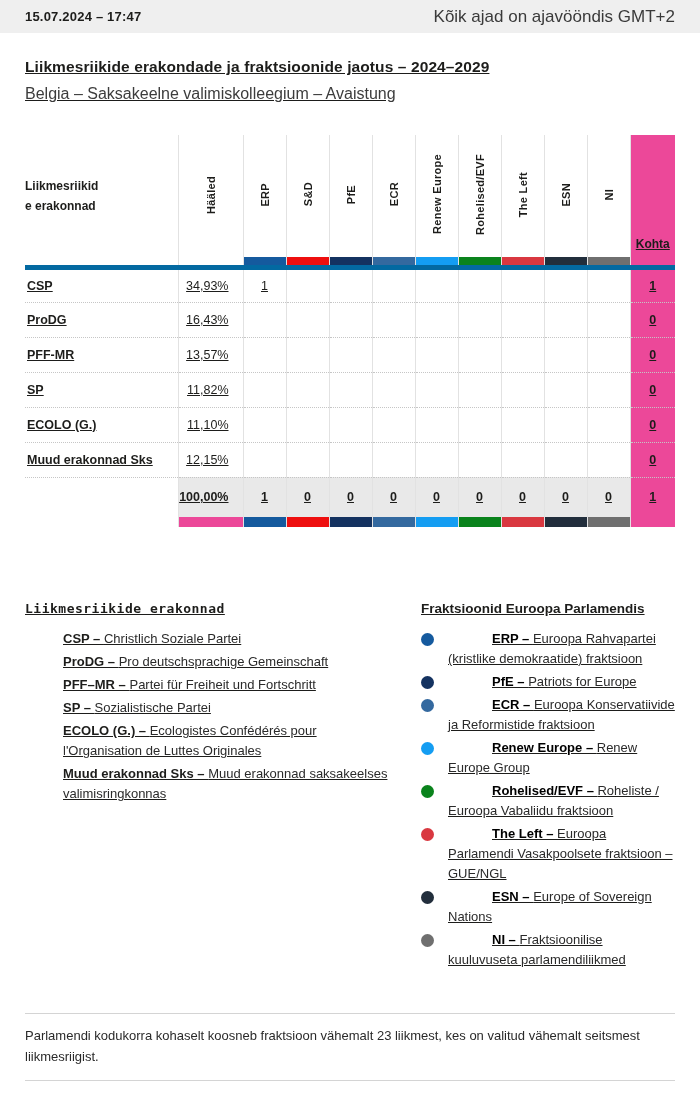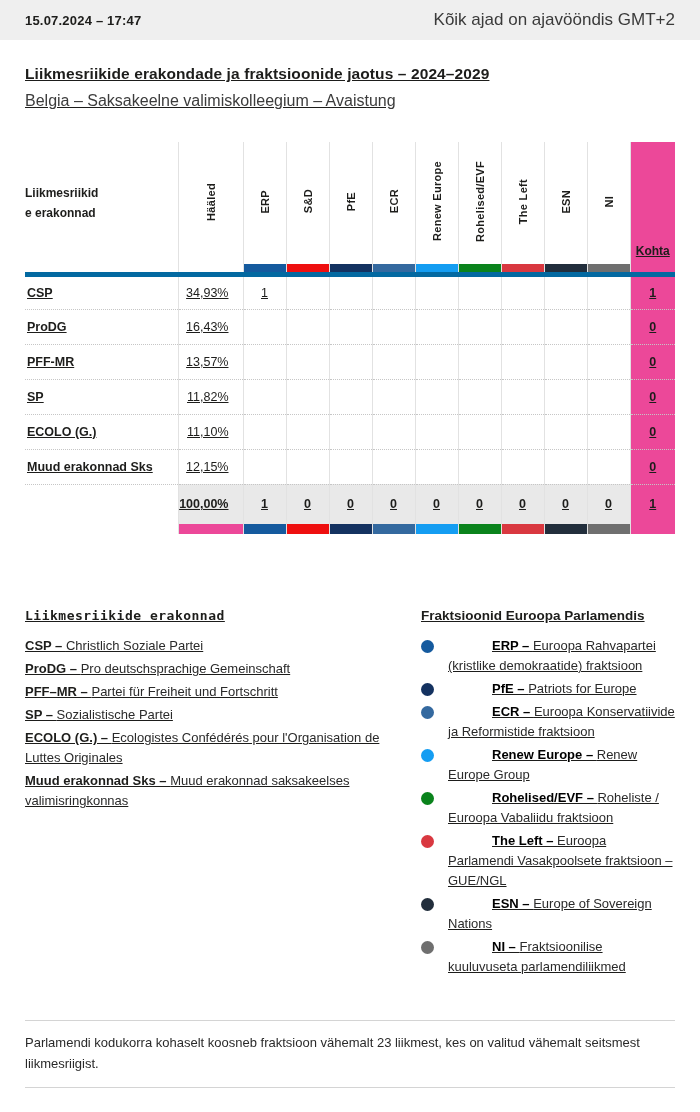--- a/index.html
+++ b/index.html
@@ -1,20 +1,20 @@
 <!DOCTYPE html>
 <html><head>
 <meta charset="utf-8">
 <style>
   * { margin:0; padding:0; box-sizing:border-box; }
   html,body { width:700px; height:1112px; background:#fff; color:#1d1d1b;
               font-family:"Liberation Sans", sans-serif; overflow:hidden; }
 
   
-  .topbar { height:40px; background:#efefef; display:flex; align-items:center;
+  .topbar { height:33px; background:#efefef; display:flex; align-items:center;
             justify-content:space-between; padding:0 25px; }
   .topbar .dt { font-weight:700; font-size:13px; letter-spacing:.2px; }
   .topbar .tz { font-size:17px; color:#3a3a3a; }
 
   .content { padding:0 25px;text-decoration:underline; }
 
   .title { margin-top:25px; font-size:15.5px; font-weight:700; letter-spacing:.1px; }
   .subtitle { margin-top:9px; font-size:16px; font-weight:400; color:#3c3c3c; }
 
   
@@ -44,21 +44,21 @@
   tr.totalrow td.tbg { background:#e9e9e9; }
   tr.botbar td { height:10px; }
 
   
   .legends { display:flex; margin-top:74px; }
   .leg-left { width:368px; margin-right:28px; }
   .leg-right { width:254px; }
   .leg-left h3 { font-family:"DejaVu Sans Mono", monospace; font-size:13px; font-weight:700;
                  letter-spacing:.5px; margin-bottom:13px; }
   .leg-right h3 { font-size:13.5px; font-weight:700; margin-bottom:13px; }
-  .pitem { font-size:13px; line-height:20px; margin-bottom:3px; color:#2a2a2a; }
+  .pitem { font-size:13px; line-height:20px; margin-bottom:3px; color:#2a2a2a;margin-left:38px; }
   .pitem b { color:#1d1d1b; }
   .gitem { display:flex; align-items:flex-start; margin-bottom:3px; }
   .gdot { width:13px; height:13px; border-radius:50%; flex:0 0 13px; margin:4px 14px 0 0;
           background:#888; }
   .gtext { font-size:13px; line-height:20px; color:#2a2a2a; }
   .gtext b { color:#000000;margin-left:44px; }
 
   
   .hr { border-top:1px solid #d4d4d4; margin:0 25px; }
   .hr1 { margin-top:40px; }

